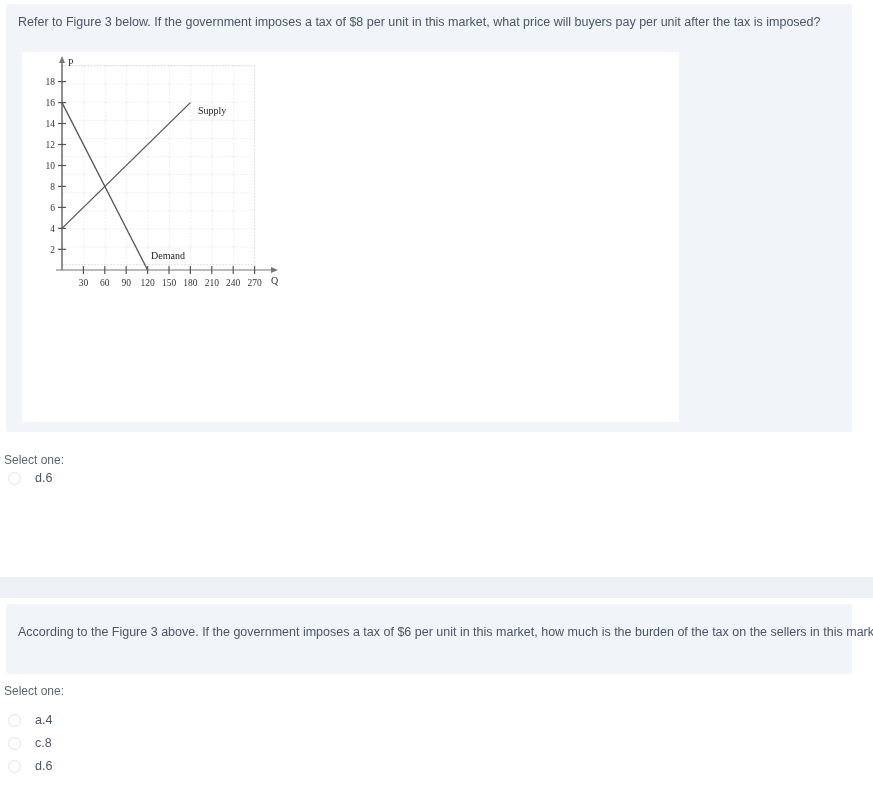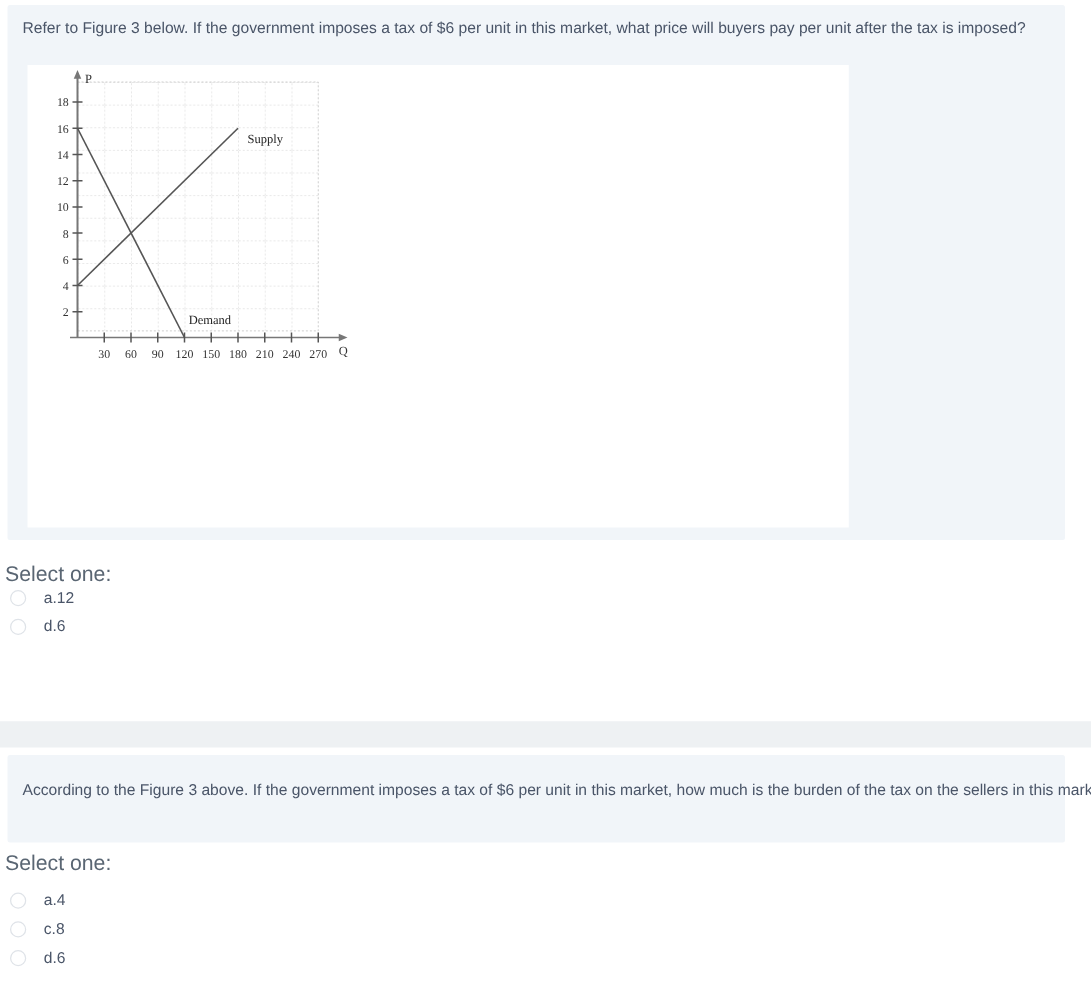--- a/index.html
+++ b/index.html
@@ -39,21 +39,21 @@
   .figure-canvas {
     position: absolute;
     background: #ffffff;
   }
   .chart-svg { display: block; }
 
   
   .select-one {
     position: absolute;
     color: #5a6673;
-    font-size: 17px;
+    font-size: 12px;
     line-height: 16px;
   }
   .answer-list {
     position: absolute;
     left: 0;
     width: 300px;
     margin: 0;
     padding: 0;
     list-style: none;
   }
@@ -91,21 +91,21 @@
     width: 873px;
     background: #eef1f3;
   }
 </style>
 </head>
 <body>
 
 <div class="question-block" style="top:0px;height:565px;">
 
   <div class="qtext-panel" style="left:6px;top:4px;width:846px;height:428px;">
-    <div class="qtext" style="left:12px;top:10px;">Refer to Figure 3 below. If the government imposes a tax of $6 per unit in this market, what price will buyers pay per unit after the tax is imposed?</div>
+    <div class="qtext" style="left:12px;top:10px;">Refer to Figure 3 below. If the government imposes a tax of $8 per unit in this market, what price will buyers pay per unit after the tax is imposed?</div>
 
     <div class="figure-canvas" style="left:16px;top:48px;width:657px;height:370px;">
       <svg class="chart-svg" width="657" height="370" viewBox="0 0 657 370">
         <defs>
           <pattern id="gridpat" width="21.4" height="18.1" patternUnits="userSpaceOnUse" x="40" y="13.6">
             <path d="M 21.4 0 L 0 0 0 18.1" fill="none" stroke="#cfcfcf" stroke-width="0.8" stroke-dasharray="1.6 1.6"></path>
           </pattern>
         </defs>
 
         <rect x="40" y="13.6" width="192.6" height="199.1" fill="url(#gridpat)"></rect>
@@ -169,24 +169,20 @@
         <text x="129" y="207" font-family="'Liberation Serif', serif" font-size="10" fill="#222222">Demand</text>
       </svg>
     </div>
   </div>
 
   <div class="select-one" style="left:4px;top:452px;">Select one:</div>
 
   <ul class="answer-list" style="top:468px;">
     <li class="answer-row">
       <span class="radio"></span>
-      <span class="answer-label">a.12</span>
-    </li>
-    <li class="answer-row">
-      <span class="radio"></span>
       <span class="answer-label">d.6</span>
     </li>
   </ul>
 </div>
 
 <div class="separator-band" style="top:577px;height:21px;"></div>
 
 <div class="question-block" style="top:598px;height:202px;">
 
   <div class="qtext-panel" style="left:6px;top:6px;width:846px;height:70px;">

